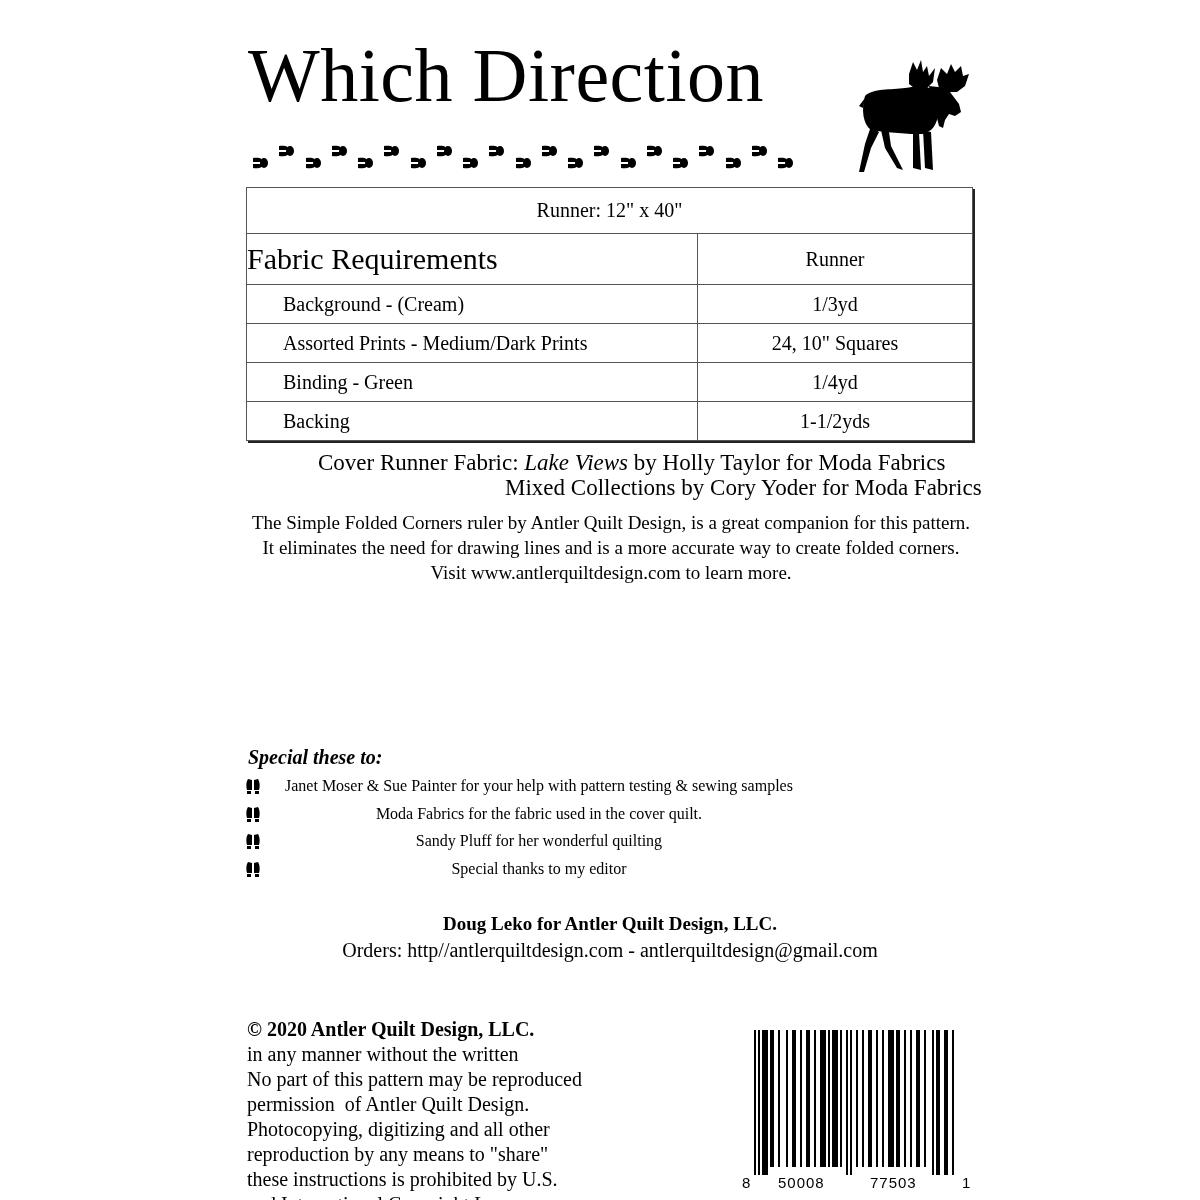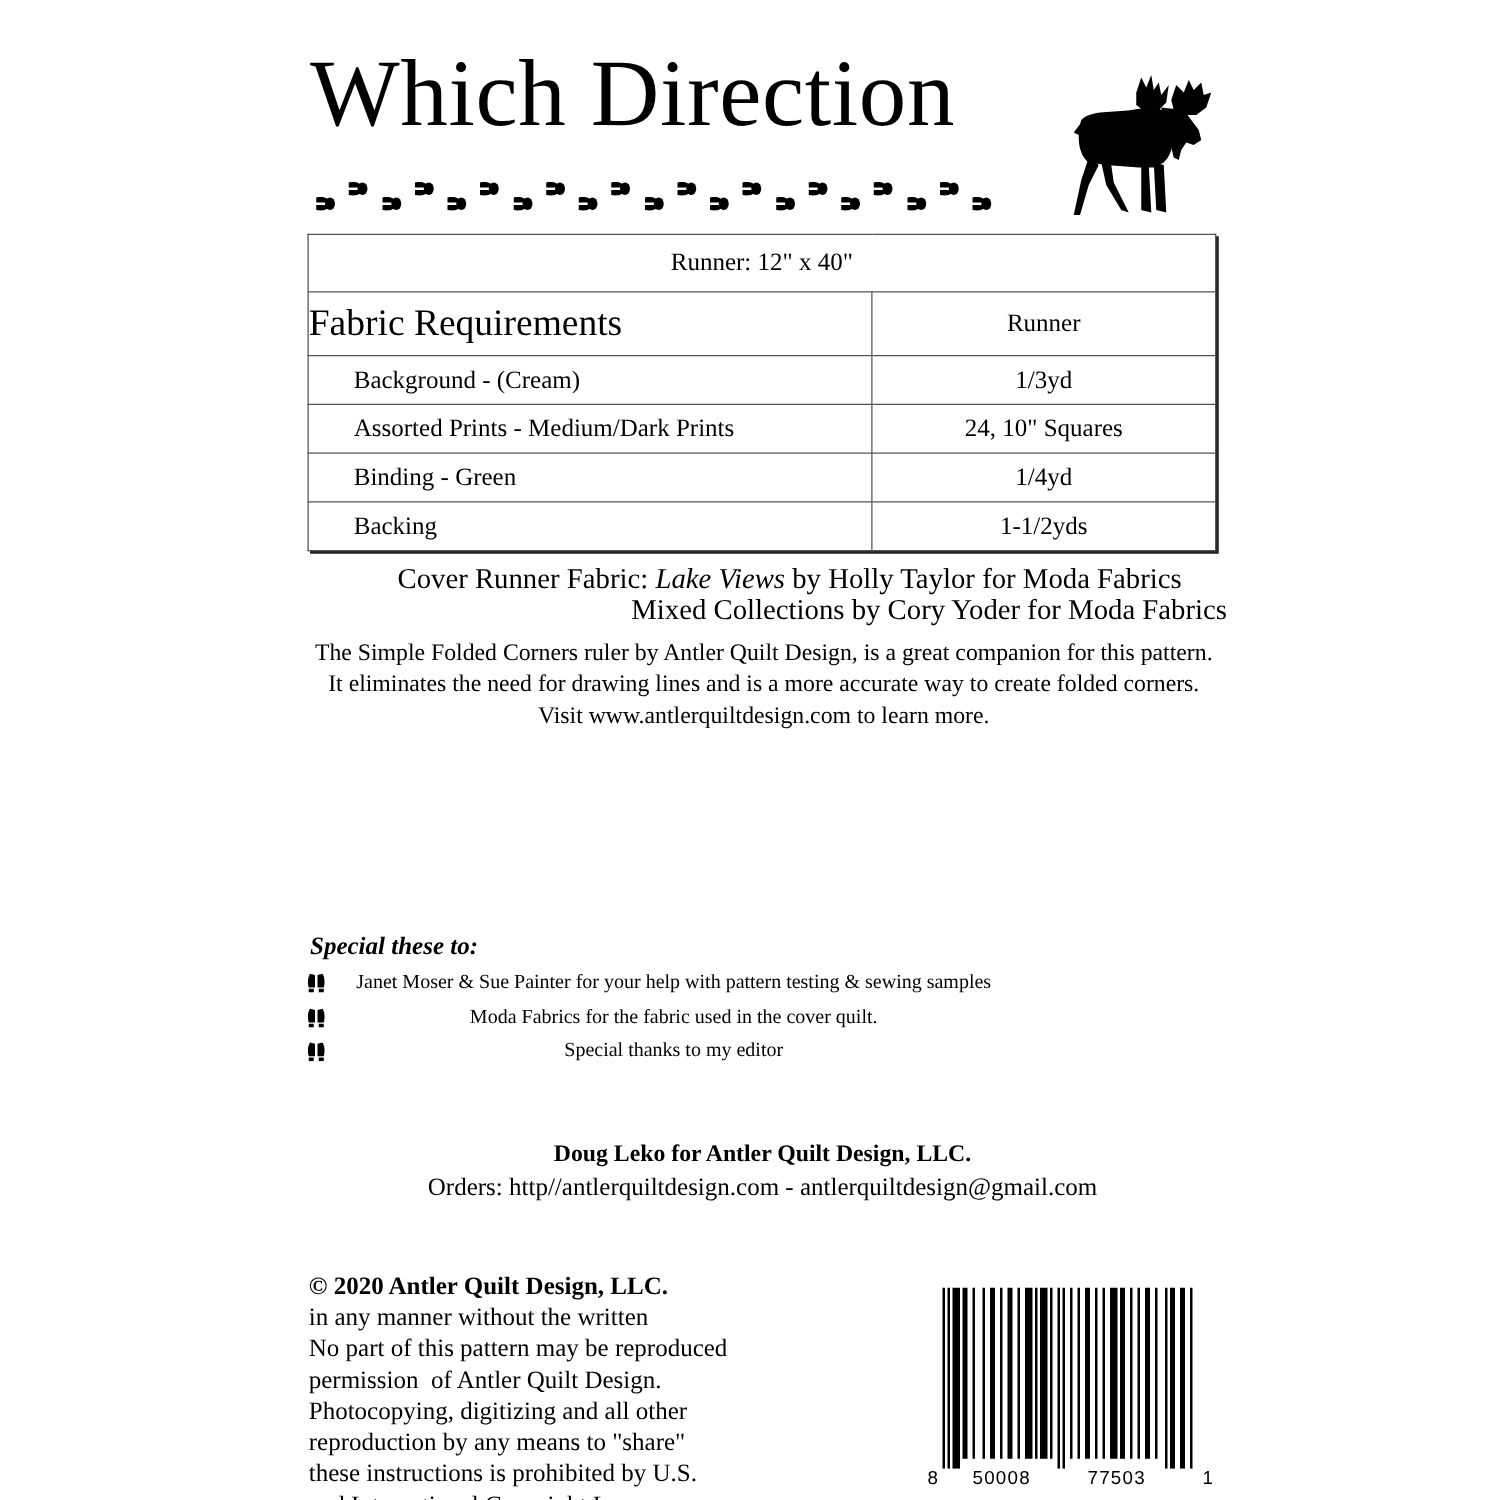--- a/index.html
+++ b/index.html
@@ -195,20 +195,28 @@
       </svg>
     <span>Janet Moser &amp; Sue Painter for your help with pattern testing &amp; sewing samples</span>
   </li>
   <li>
     <svg class="bullet" viewBox="0 0 14 16">
         <path d="M2 1 C0 4 0 9 1 12 L6 12 L6 2 Z M8 2 L8 12 L13 12 C14 9 14 4 12 1 Z" fill="#000"></path>
         <rect x="1" y="13" width="4" height="3" fill="#000"></rect>
         <rect x="9" y="13" width="4" height="3" fill="#000"></rect>
       </svg>
     <span>Moda Fabrics for the fabric used in the cover quilt.</span>
+  </li>
+  <li>
+    <svg class="bullet" viewBox="0 0 14 16">
+        <path d="M2 1 C0 4 0 9 1 12 L6 12 L6 2 Z M8 2 L8 12 L13 12 C14 9 14 4 12 1 Z" fill="#000"></path>
+        <rect x="1" y="13" width="4" height="3" fill="#000"></rect>
+        <rect x="9" y="13" width="4" height="3" fill="#000"></rect>
+      </svg>
+    <span>Sandy Pluff for her wonderful quilting</span>
   </li>
   <li>
     <svg class="bullet" viewBox="0 0 14 16">
         <path d="M2 1 C0 4 0 9 1 12 L6 12 L6 2 Z M8 2 L8 12 L13 12 C14 9 14 4 12 1 Z" fill="#000"></path>
         <rect x="1" y="13" width="4" height="3" fill="#000"></rect>
         <rect x="9" y="13" width="4" height="3" fill="#000"></rect>
       </svg>
     <span>Special thanks to my editor</span>
   </li>
 </ul>

